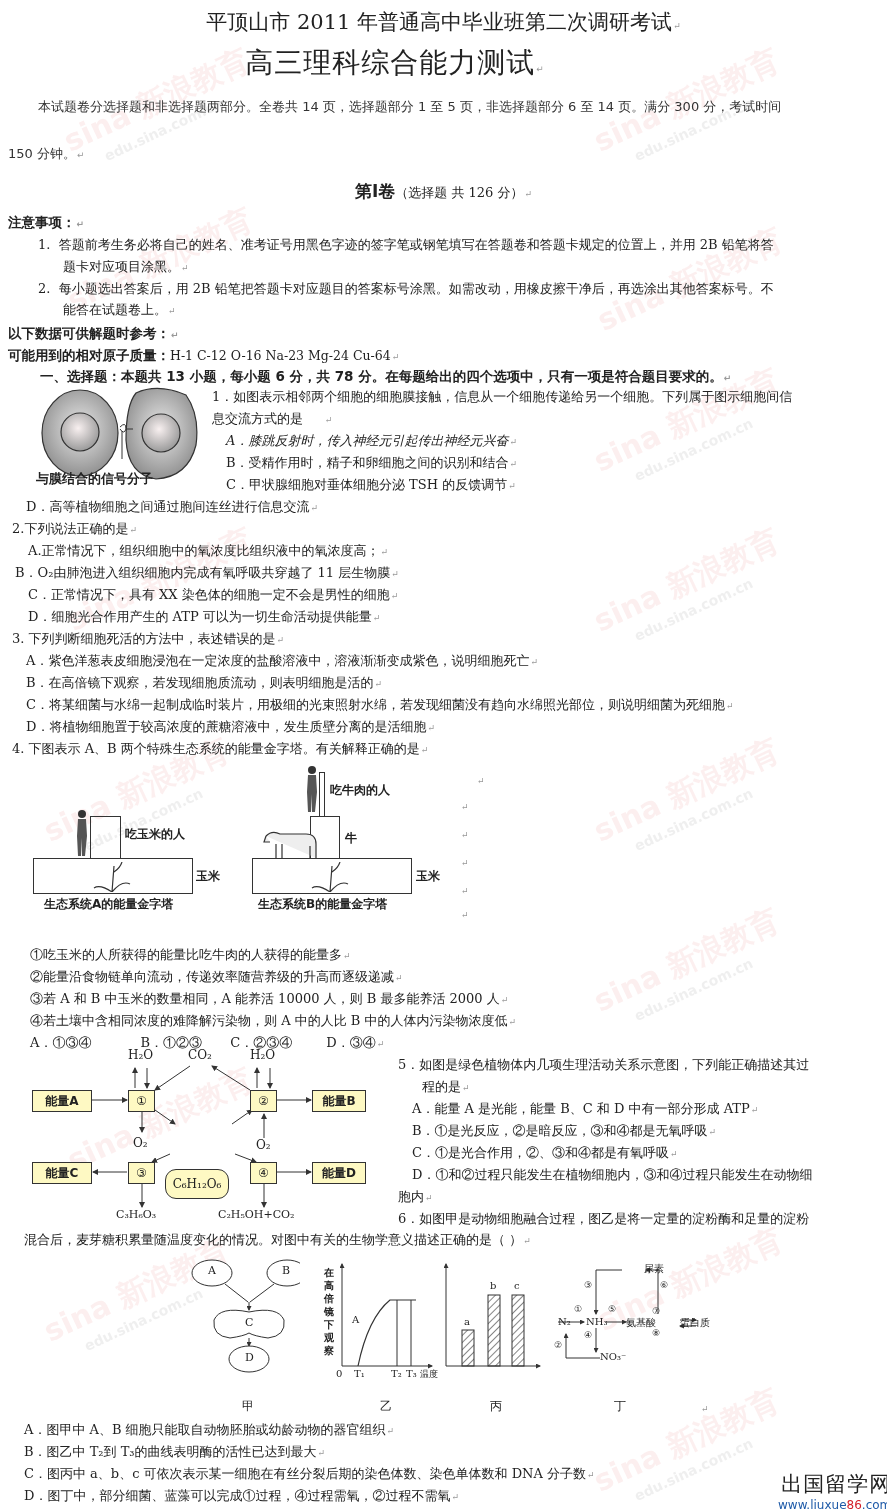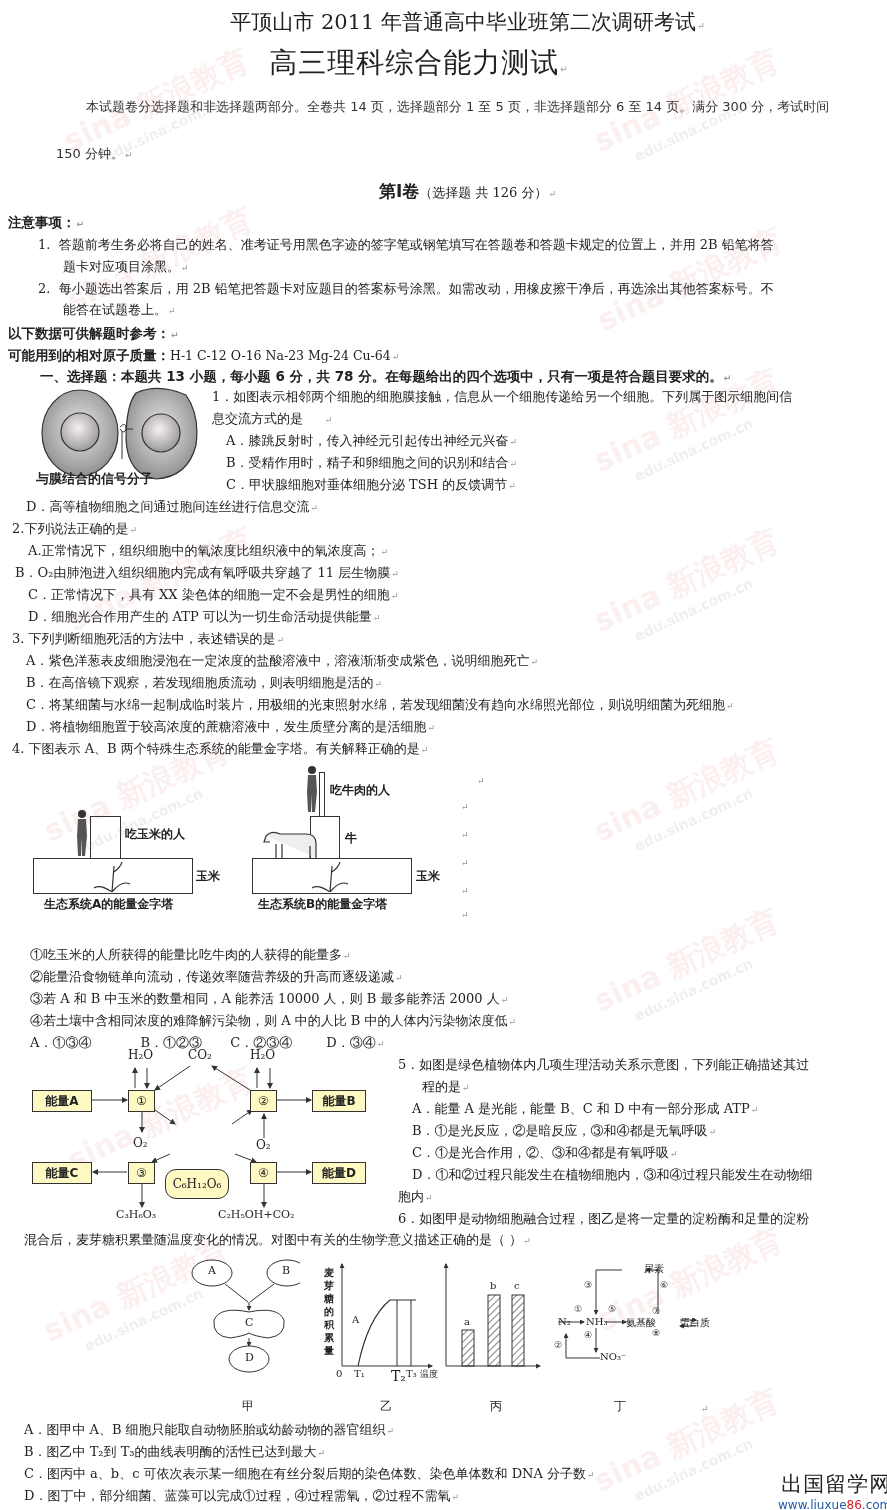--- a/index.html
+++ b/index.html
@@ -1,18 +1,18 @@
 <!DOCTYPE html>
 <html><head>
 <meta charset="utf-8">
 <style>
   * { box-sizing: border-box; margin: 0; padding: 0; }
   html, body { width: 887px; height: 1510px; background: #ffffff; overflow: hidden; }
   body { position: relative; font-family: "DejaVu Serif", "Liberation Serif", serif; color: #222; font-size: 13.5px; }
-  .abs { position: absolute; white-space: nowrap; padding-left: 48px; }
+  .abs { position: absolute; white-space: nowrap; }
   .para-mark { color: #999; font-size: 9px; margin-left: 1px; }
   .bold { font-weight: bold; font-family: "DejaVu Sans", sans-serif; }
   .sans { font-family: "DejaVu Sans", "Liberation Sans", sans-serif; }
   .line { position: absolute; white-space: nowrap; line-height: 18px; }
 
   
   #title1 { top: 8px; left: 0; width: 887px; text-align: center; font-size: 21px; }
   #title2 { top: 44px; left: 0; width: 790px; text-align: center; font-size: 28px; font-family: "DejaVu Sans", sans-serif; letter-spacing: 1px; }
   #intro1 { top: 98px; left: 38px; font-size: 13px; font-family: "DejaVu Sans", sans-serif; color: #333; }
   #intro2 { top: 145px; left: 8px; font-size: 13px; font-family: "DejaVu Sans", sans-serif; color: #333; }
@@ -83,21 +83,21 @@
   <path d="M98 8 Q 120 -2 148 10 Q 162 30 158 60 Q 150 92 118 94 Q 90 90 88 55 Q 88 20 98 8 Z" fill="url(#cellg)" stroke="#333" stroke-width="1.2"></path>
   <circle cx="123" cy="48" r="19" fill="url(#nucg)" stroke="#333" stroke-width="1.2"></circle>
   <path d="M82 42 q 6 -6 6 2 q -2 6 -6 0" fill="none" stroke="#333" stroke-width="1"></path>
   <line x1="88" y1="44" x2="95" y2="44" stroke="#333" stroke-width="1"></line>
   <line x1="84" y1="46" x2="84" y2="74" stroke="#333" stroke-width="1"></line>
 </svg>
 <div class="line sans" style="top:470px;left:36px;font-size:13px;font-weight:bold;">与膜结合的信号分子</div>
 
 <div class="line" style="top:388px;left:212px;font-size:13px;">1．如图表示相邻两个细胞的细胞膜接触，信息从一个细胞传递给另一个细胞。下列属于图示细胞间信</div>
 <div class="line" style="top:410px;left:212px;font-size:13px;"><span>息交流方式的是</span>&nbsp;&nbsp;&nbsp;&nbsp;&nbsp;<span class="para-mark">↵</span></div>
-<div class="line" style="top:432px;left:226px;font-size:13px;"><span>A．膝跳反射时，传入神经元引起传出神经元兴奋</span><span class="para-mark">↵</span></div>
+<div class="line" style="top:432px;left:226px;font-size:13px;font-style:italic;"><span>A．膝跳反射时，传入神经元引起传出神经元兴奋</span><span class="para-mark">↵</span></div>
 <div class="line" style="top:454px;left:226px;font-size:13px;"><span>B．受精作用时，精子和卵细胞之间的识别和结合</span><span class="para-mark">↵</span></div>
 <div class="line" style="top:476px;left:226px;font-size:13px;"><span>C．甲状腺细胞对垂体细胞分泌 TSH 的反馈调节</span><span class="para-mark">↵</span></div>
 <div class="line" style="top:498px;left:26px;font-size:13px;"><span>D．高等植物细胞之间通过胞间连丝进行信息交流</span><span class="para-mark">↵</span></div>
 
 <div class="line" style="top:520px;left:12px;font-size:13px;"><span>2.下列说法正确的是</span><span class="para-mark">↵</span></div>
 <div class="line" style="top:542px;left:28px;font-size:13px;"><span>A.正常情况下，组织细胞中的氧浓度比组织液中的氧浓度高；</span><span class="para-mark">↵</span></div>
 <div class="line" style="top:564px;left:15px;font-size:13px;"><span>B．O₂由肺泡进入组织细胞内完成有氧呼吸共穿越了 11 层生物膜</span><span class="para-mark">↵</span></div>
 <div class="line" style="top:586px;left:28px;font-size:13px;"><span>C．正常情况下，具有 XX 染色体的细胞一定不会是男性的细胞</span><span class="para-mark">↵</span></div>
 <div class="line" style="top:608px;left:28px;font-size:13px;"><span>D．细胞光合作用产生的 ATP 可以为一切生命活动提供能量</span><span class="para-mark">↵</span></div>
 
@@ -260,25 +260,25 @@
         <marker id="ar3" markerWidth="5" markerHeight="5" refX="4" refY="2.5" orient="auto">
           <path d="M0,0 L5,2.5 L0,5 Z" fill="#333"></path>
         </marker>
       </defs>
     <line x1="22" y1="108" x2="22" y2="6" stroke="#333" marker-end="url(#ar3)"></line>
     <line x1="22" y1="108" x2="112" y2="108" stroke="#333" marker-end="url(#ar3)"></line>
     <path d="M38 108 Q 48 60 70 42 L96 42" stroke="#333" fill="none" stroke-width="1.2"></path>
     <line x1="77" y1="42" x2="77" y2="108" stroke="#333"></line>
     <line x1="91" y1="42" x2="91" y2="108" stroke="#333"></line>
   </svg>
-  <div class="lbl" style="left:144px;top:8px;font-size:10px;line-height:13px;white-space:normal;width:12px;font-weight:bold;">麦芽糖的积累量</div>
+  <div class="lbl" style="left:144px;top:8px;font-size:10px;line-height:13px;white-space:normal;width:12px;font-weight:bold;">在高倍镜下观察</div>
   <div class="lbl" style="left:172px;top:56px;font-size:10px;">A</div>
   <div class="lbl" style="left:156px;top:110px;font-size:10px;">0</div>
   <div class="lbl" style="left:174px;top:110px;font-size:10px;">T₁</div>
-  <div class="lbl" style="left:211px;top:110px;font-size:14px;">T₂</div>
+  <div class="lbl" style="left:211px;top:110px;font-size:10px;">T₂</div>
   <div class="lbl" style="left:226px;top:110px;font-size:10px;">T₃</div>
   <div class="lbl" style="left:240px;top:110px;font-size:9px;">温度</div>
   <div class="lbl" style="left:200px;top:140px;font-size:12px;">乙</div>
 
   <svg style="position:absolute;left:260px;top:0;" width="110" height="118">
     <defs>
       <marker id="ar4" markerWidth="5" markerHeight="5" refX="4" refY="2.5" orient="auto">
           <path d="M0,0 L5,2.5 L0,5 Z" fill="#333"></path>
         </marker>
       <pattern id="hatch" width="5" height="5" patternUnits="userSpaceOnUse" patternTransform="rotate(45)">

